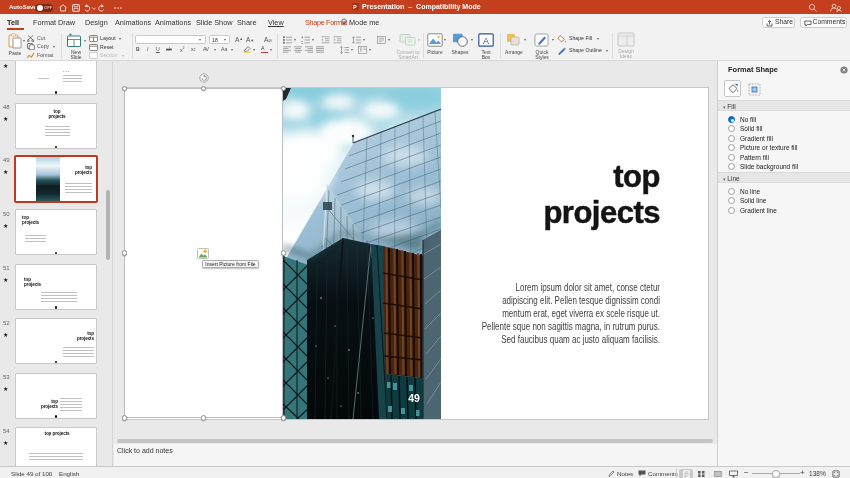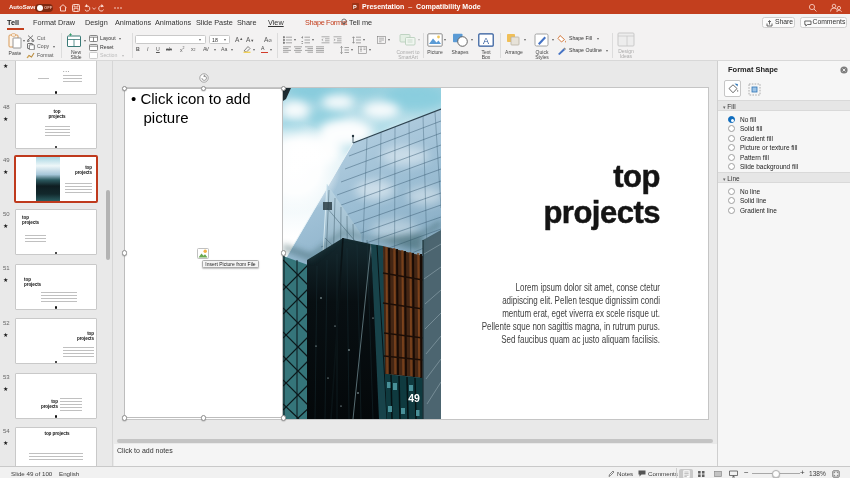--- a/index.html
+++ b/index.html
@@ -88,29 +88,29 @@
     </svg>
   </div>
   <div id="tabbar">
     <div class="tab" style="left:7px;font-weight:bold;color:#1b1b1b;">Tell</div>
     <div class="abs" style="left:7px;top:14px;width:17px;height:2px;background:#c33f1e;"></div>
     <div class="tab" style="left:33px;">Format</div>
     <div class="tab" style="left:58px;">Draw</div>
     <div class="tab" style="left:85px;">Design</div>
     <div class="tab" style="left:115px;">Animations</div>
     <div class="tab" style="left:155px;">Animations</div>
-    <div class="tab" style="left:196px;">Slide Paste</div>
+    <div class="tab" style="left:196px;">Slide Show</div>
     <div class="tab" style="left:237px;">Share</div>
     <div class="tab" style="left:268px;text-decoration:underline;">View</div>
     <div class="tab" style="left:305px;color:#c33f1e;letter-spacing:-0.35px;">Shape Format</div>
     <svg class="abs" style="left:340px;top:4px;" width="8" height="9" viewBox="0 0 8 9" fill="none" stroke="#555" stroke-width="0.8">
         <circle cx="4" cy="3.2" r="2.2"></circle>
         <path d="M3 5.5 h2 M3.2 6.8 h1.6"></path>
       </svg>
-    <div class="tab" style="left:349px;">Tell me</div>
+    <div class="tab" style="left:349px;">Mode me</div>
     <div class="abs" style="left:762px;top:3px;width:33px;height:11px;border:1px solid #cfcfcf;border-radius:2.5px;background:#fbfbfb;"></div>
     <svg class="abs" style="left:766px;top:5.5px;" width="7" height="7" viewBox="0 0 7 7" fill="none" stroke="#444" stroke-width="0.8">
         <path d="M1 3.5 V6 H6 V3.5 M3.5 4.5 V0.8 M2 2 L3.5 0.6 L5 2"></path>
       </svg>
     <div class="tab" style="left:775px;top:-1.5px;font-size:6.8px;">Share</div>
     <div class="abs" style="left:800px;top:3px;width:47px;height:11px;border:1px solid #cfcfcf;border-radius:2.5px;background:#fbfbfb;"></div>
     <svg class="abs" style="left:804px;top:5.5px;" width="8" height="7" viewBox="0 0 8 7" fill="none" stroke="#444" stroke-width="0.8">
         <path d="M0.8 1 H7 V4.5 H3.5 L1.8 6 V4.5 H0.8 Z"></path>
       </svg>
     <div class="tab" style="left:812.5px;top:-1.5px;font-size:6.8px;">Comments</div>
@@ -363,21 +363,20 @@
     <div class="thumb" style="top:365.5px;">
       <div class="ttitle" style="left:0;top:3px;width:82px;text-align:center;">top projects</div>
       <div class="tlines" style="left:13px;top:25px;width:54px;height:7px;"></div>
 
     </div>
     <div class="abs" style="left:106px;top:129px;width:4px;height:70px;border-radius:2px;background:#b3b3b3;"></div>
   </div>
   <div id="canvas"></div>
   <div id="slide"></div>
 
-  <div class="abs" style="left:131px;top:90px;width:130px;font-size:15px;line-height:18.5px;color:#000;">•&nbsp;Click icon to add<br>&nbsp;&nbsp;&nbsp;picture</div>
 
   <svg class="abs" style="left:283px;top:88px;" width="158" height="331" viewBox="0 0 158 331">
     <defs>
       <linearGradient id="sky" x1="0" y1="0" x2="0" y2="1">
         <stop offset="0" stop-color="#9ed2e0"></stop>
           <stop offset="0.22" stop-color="#dff0f5"></stop>
           <stop offset="0.45" stop-color="#ffffff"></stop>
           <stop offset="1" stop-color="#f6fbfc"></stop>
       </linearGradient>
       <linearGradient id="faceR" x1="0" y1="0" x2="0.25" y2="1">

